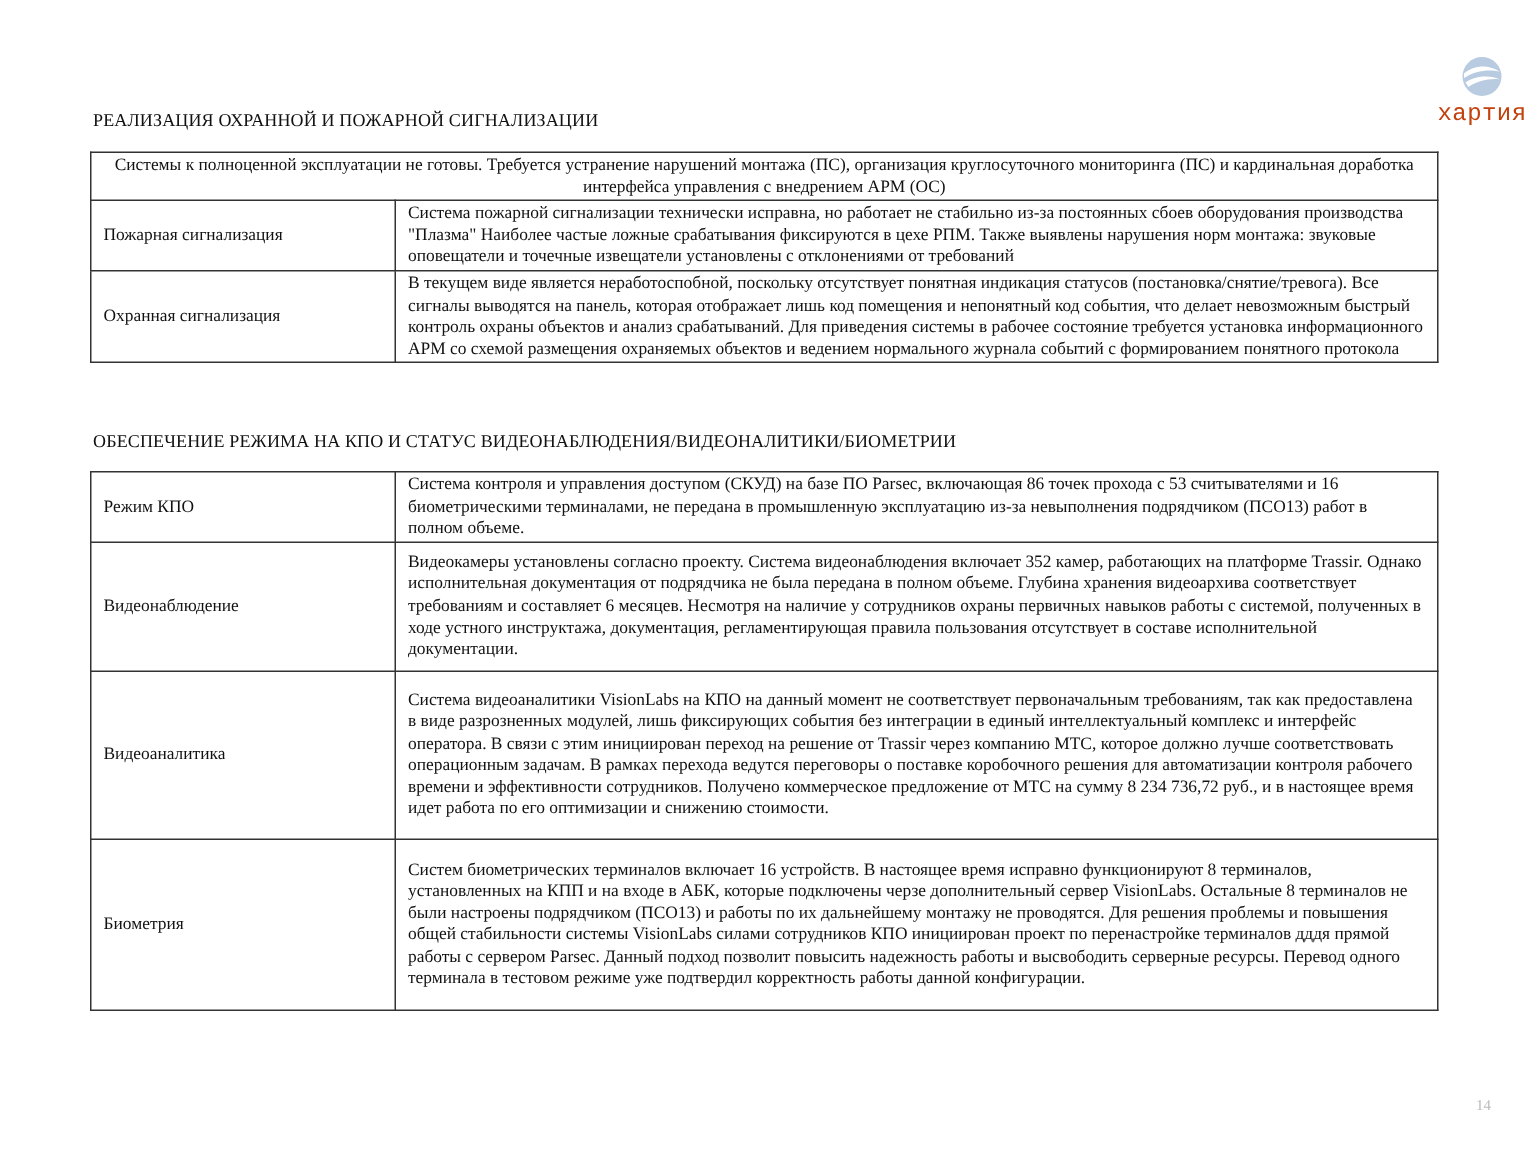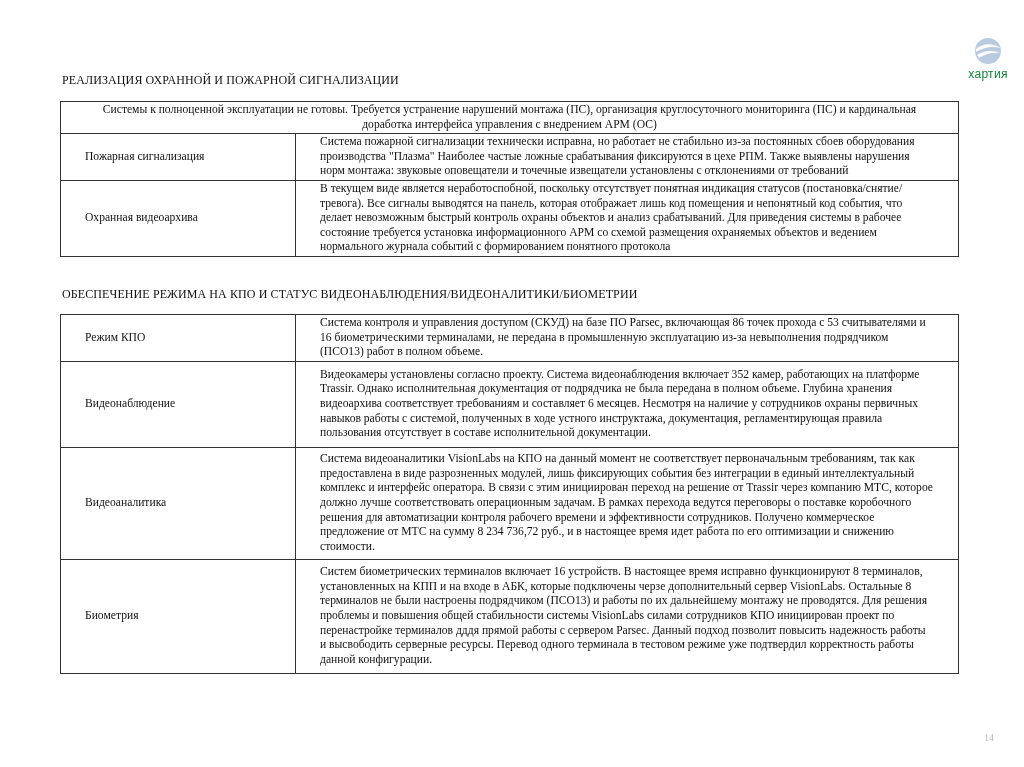--- a/index.html
+++ b/index.html
@@ -7,36 +7,36 @@
     width: 1024px; height: 767px; position: relative; overflow: hidden;
     font-family: "Liberation Serif", "DejaVu Serif", serif;
     color: #111;
   }
   .logo {
     position: absolute; left: 960px; top: 36px; width: 56px; height: 52px;
     display: flex; flex-direction: column; align-items: center;
   }
   .logo svg { display: block; }
   .logo-text {
-    font-family: Liberation Sans, sans-serif; font-size: 12px; color: #15803d;
+    font-family: Liberation Mono, monospace; font-size: 16px; color: #c2410c;
     margin-top: 1px; letter-spacing: 0.3px;
   }
   .section-title {
     position: absolute; left: 62px; font-weight: normal; font-size: 12px;
     letter-spacing: 0.1px;
   }
   #t1-title { top: 73px; }
   #t2-title { top: 287px; }
 
   table.grid {
     position: absolute; left: 60px; width: 899px;
     border-collapse: collapse; font-size: 11.6px; line-height: 14.6px;
   }
   table.grid td {
-    border: 1px solid #333; vertical-align: middle; padding: 1px 24px;
+    border: 1px solid #333; vertical-align: middle; padding: 1px 8px;
   }
   #t1 { top: 101px; }
   #t2 { top: 314px; }
   td.label-cell { width: 186px; padding-left: 10px; }
   td.text-cell { padding: 2px 8px 2px 10px; }
   td.summary-cell { text-align: center; padding: 1px 20px; }
 
   .conclusion {
     position: absolute; left: 72px; top: 690px; width: 900px;
     font-size: 11.6px; line-height: 14.6px;
@@ -64,21 +64,21 @@
 <table class="grid" id="t1">
   <tbody>
       <tr>
     <td colspan="2" class="summary-cell">Системы к полноценной эксплуатации не готовы. Требуется устранение нарушений монтажа (ПС), организация круглосуточного мониторинга (ПС) и кардинальная доработка интерфейса управления с внедрением АРМ (ОС)</td>
   </tr>
   <tr>
     <td class="label-cell">Пожарная сигнализация</td>
     <td class="text-cell">Система пожарной сигнализации технически исправна, но работает не стабильно из-за постоянных сбоев оборудования производства "Плазма" Наиболее частые ложные срабатывания фиксируются в цехе РПМ. Также выявлены нарушения норм монтажа: звуковые оповещатели и точечные извещатели установлены с отклонениями от требований</td>
   </tr>
   <tr>
-    <td class="label-cell">Охранная видеоархива</td>
+    <td class="label-cell">Охранная сигнализация</td>
     <td class="text-cell">В текущем виде является неработоспобной, поскольку отсутствует понятная индикация статусов (постановка/снятие/тревога). Все сигналы выводятся на панель, которая отображает лишь код помещения и непонятный код события, что делает невозможным быстрый контроль охраны объектов и анализ срабатываний. Для приведения системы в рабочее состояние  требуется установка информационного АРМ со схемой размещения охраняемых объектов и ведением нормального журнала событий с формированием понятного протокола</td>
   </tr>
 </tbody>
   </table>
 
 <div class="section-title" id="t2-title">ОБЕСПЕЧЕНИЕ РЕЖИМА НА КПО И СТАТУС ВИДЕОНАБЛЮДЕНИЯ/ВИДЕОНАЛИТИКИ/БИОМЕТРИИ</div>
 
 <table class="grid" id="t2">
   <tbody>
       <tr style="height:46px">

